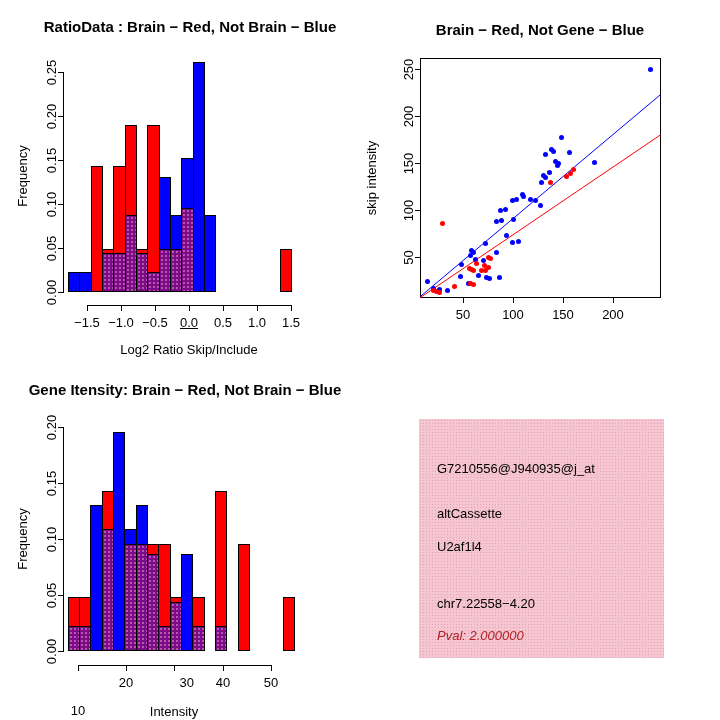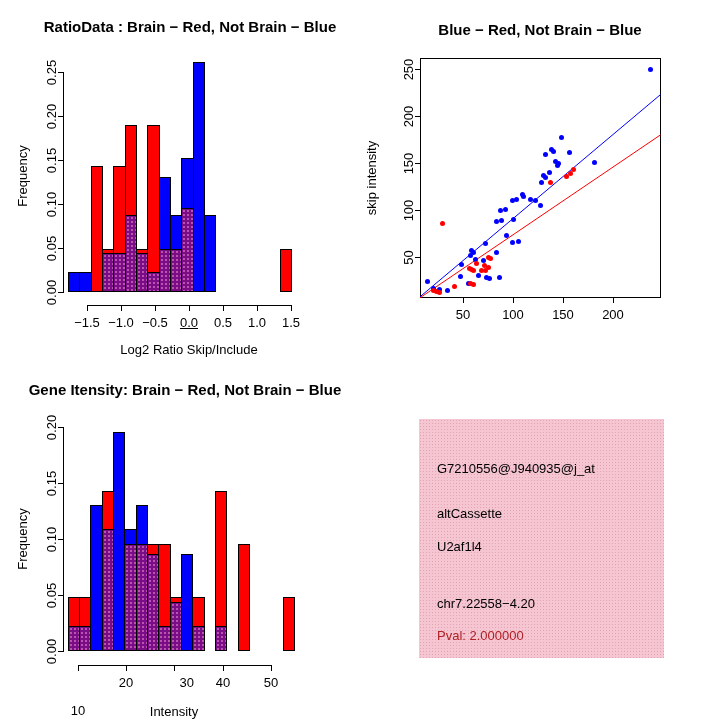--- a/index.html
+++ b/index.html
@@ -26,41 +26,41 @@
         background-image:radial-gradient(#e2a4b4 0.8px,transparent 1px);
         background-size:3px 3px;}
   .iline{position:absolute;left:18px;font-size:13px;white-space:pre;}
   #il0{top:42px;} #il1{top:87px;} #il2{top:120px;text-align:right;} #il3{top:177px;} #il4{top:209px;}
 </style>
 </head>
 <body>
 
 <div id="fig">
   <div id="t1" class="t">RatioData : Brain − Red, Not Brain − Blue</div>
-  <div id="t2" class="t">Blue − Red, Not Brain − Blue</div>
+  <div id="t2" class="t">Brain − Red, Not Gene − Blue</div>
   <div id="t3" class="t">Gene Itensity: Brain − Red, Not Brain − Blue</div>
 
   <div id="xl1" class="xl">Log2 Ratio Skip/Include</div>
   <div id="yl1" class="yl">Frequency</div>
   <div id="yl2" class="yl">skip intensity</div>
   <div id="xl3" class="xl">Intensity</div>
   <div id="yl3" class="yl">Frequency</div>
 
   <div id="p2box"></div>
   <svg id="p2svg" width="241" height="240" viewBox="0 0 241 240">
       <line x1="-0.30000000000001137" y1="239.03400000000005" x2="240.70000000000005" y2="36.426000000000045" stroke="#0000FF" stroke-width="1"></line>
       <line x1="-0.30000000000001137" y1="239.97200000000004" x2="240.70000000000005" y2="76.76000000000002" stroke="#FF0000" stroke-width="1"></line>
     </svg>
 
   <div id="ibox">
     <div class="iline" id="il0">G7210556@J940935@j_at</div>
     <div class="iline" id="il1">altCassette</div>
     <div class="iline" id="il2">U2af1l4</div>
     <div class="iline" id="il3">chr7.22558−4.20</div>
-    <div class="iline" id="il4" style="color: rgb(176, 32, 37);">Pval: 2.000000</div>
+    <div class="iline" id="il4" style="color: rgb(176, 32, 37); font-style: italic;">Pval: 2.000000</div>
   </div>
 <div style="position: absolute; left: 68px; top: 272px; width: 12px; height: 20px; background: rgb(0, 0, 255); border: 1px solid rgb(0, 0, 0); box-sizing: border-box;"></div>
     <div style="position: absolute; left: 79px; top: 272px; width: 13px; height: 20px; background: rgb(0, 0, 255); border: 1px solid rgb(0, 0, 0); box-sizing: border-box;"></div>
     <div style="position: absolute; left: 91px; top: 166px; width: 12px; height: 126px; background: rgb(255, 0, 0); border: 1px solid rgb(0, 0, 0); box-sizing: border-box;"></div>
     <div style="position: absolute; left: 102px; top: 249px; width: 12px; height: 43px; background: rgb(255, 0, 0); border: 1px solid rgb(0, 0, 0); box-sizing: border-box;"></div>
     <div style="position: absolute; left: 102px; top: 253px; width: 12px; height: 39px; background: radial-gradient(rgba(255, 160, 220, 0.5) 0.7px, transparent 0.9px) 0% 0% / 4px 4px rgb(122, 12, 134); border: 1px solid rgb(0, 0, 0); box-sizing: border-box;"></div>
     <div style="position: absolute; left: 113px; top: 166px; width: 13px; height: 126px; background: rgb(255, 0, 0); border: 1px solid rgb(0, 0, 0); box-sizing: border-box;"></div>
     <div style="position: absolute; left: 113px; top: 253px; width: 13px; height: 39px; background: radial-gradient(rgba(255, 160, 220, 0.5) 0.7px, transparent 0.9px) 0% 0% / 4px 4px rgb(122, 12, 134); border: 1px solid rgb(0, 0, 0); box-sizing: border-box;"></div>
     <div style="position: absolute; left: 125px; top: 125px; width: 12px; height: 167px; background: rgb(255, 0, 0); border: 1px solid rgb(0, 0, 0); box-sizing: border-box;"></div>
     <div style="position: absolute; left: 125px; top: 215px; width: 12px; height: 77px; background: radial-gradient(rgba(255, 160, 220, 0.5) 0.7px, transparent 0.9px) 0% 0% / 4px 4px rgb(122, 12, 134); border: 1px solid rgb(0, 0, 0); box-sizing: border-box;"></div>

